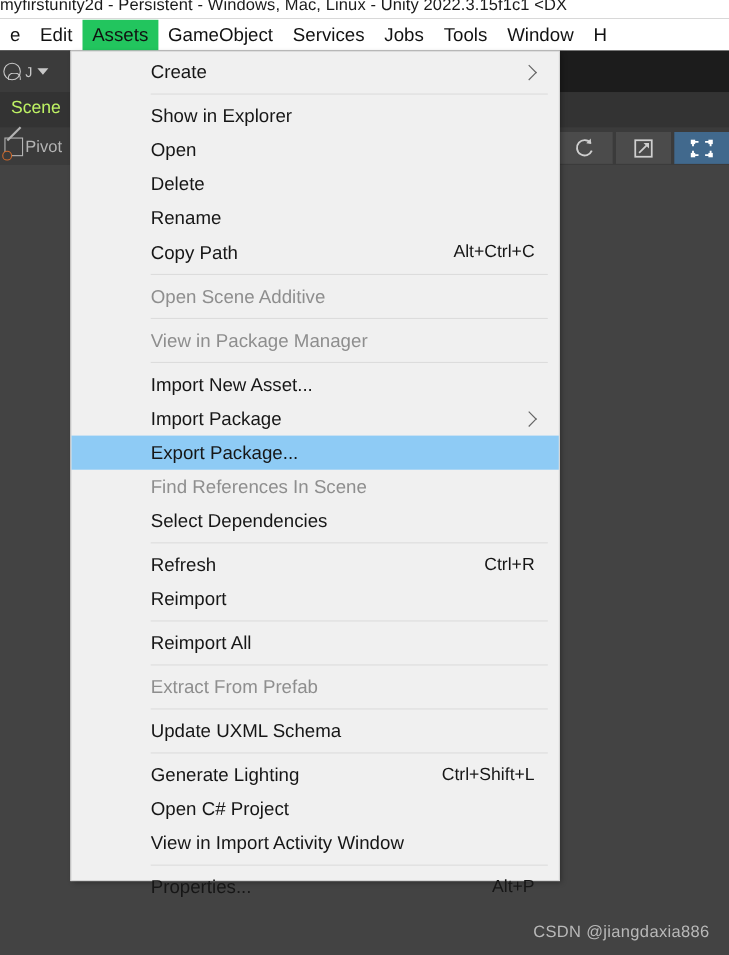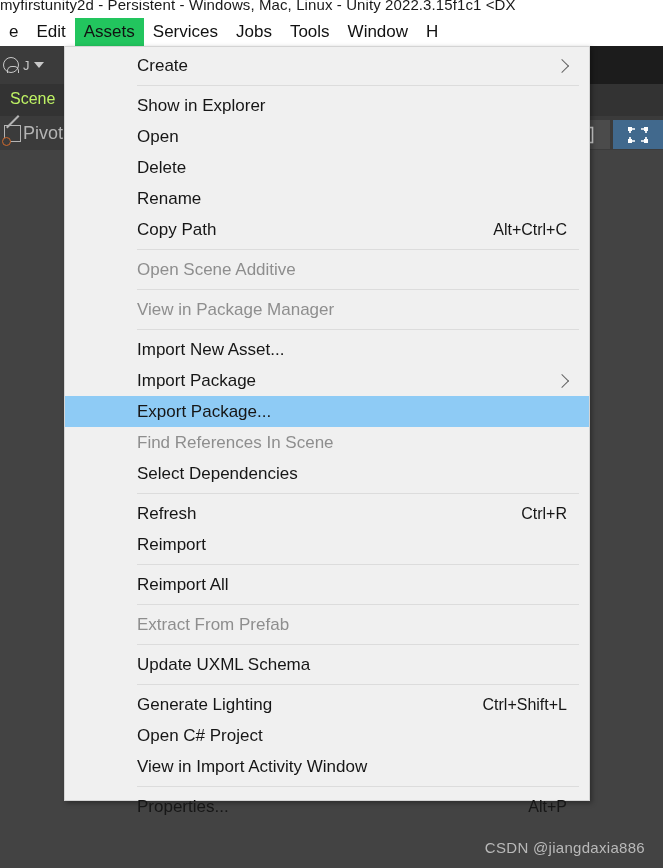--- a/index.html
+++ b/index.html
@@ -78,21 +78,21 @@
   }
 
   .unity-subtoolbar {
     position: absolute; left: 0; top: 116px; width: 663px; height: 34px;
     background: #3b3b3b;
     display: flex; align-items: center;
   }
   .pivot-box {
     display: flex; align-items: center; gap: 2px;
     margin-left: 4px;
-    color: #b4b4b4; font-size: 18px; text-align: right;
+    color: #b4b4b4; font-size: 15px; text-align: right;
   }
   .pivot-glyph {
     width: 17px; height: 17px; border: 1.5px solid #b4b4b4; position: relative;
   }
   .pivot-glyph::before {
     content: ""; position: absolute; left: 1px; top: 1px;
     width: 17px; height: 1.5px; background: #b4b4b4;
     transform-origin: 0 0; transform: rotate(-45deg);
   }
   .pivot-glyph::after {
@@ -114,21 +114,21 @@
   .tool-btn svg { display: block; }
 
   .unity-body {
     position: absolute; left: 0; top: 150px; width: 663px; height: 718px;
     background: #434343;
   }
 
   
   .menu-panel {
     position: absolute; left: 64px; top: 46px;
-    width: 526px; height: 755px;
+    width: 445px; height: 755px;
     background: #f0f0f0;
     border: 1px solid #d4d4d4;
     box-shadow: 2px 2px 5px rgba(0,0,0,.35);
     padding: 3px 0 19px 0;
   }
   .menu-item {
     position: relative;
     height: 31px;
     display: flex; align-items: center;
     padding-left: 72px; padding-right: 22px;
@@ -166,20 +166,21 @@
 <div id="root">
 
   <div class="titlebar">
     <div class="titlebar-text">myfirstunity2d - Persistent - Windows, Mac, Linux - Unity 2022.3.15f1c1 &lt;DX</div>
   </div>
 
   <div class="menubar" id="menubar">
       <div class="menubar-item">e</div>
       <div class="menubar-item">Edit</div>
       <div class="menubar-item active">Assets</div>
+      <div class="menubar-item">GameObject</div>
       <div class="menubar-item">Services</div>
       <div class="menubar-item">Jobs</div>
       <div class="menubar-item">Tools</div>
       <div class="menubar-item">Window</div>
       <div class="menubar-item">H</div>
     </div>
 
   <div class="unity-top-strip"></div>
 
   <div class="unity-toolbar-left">

